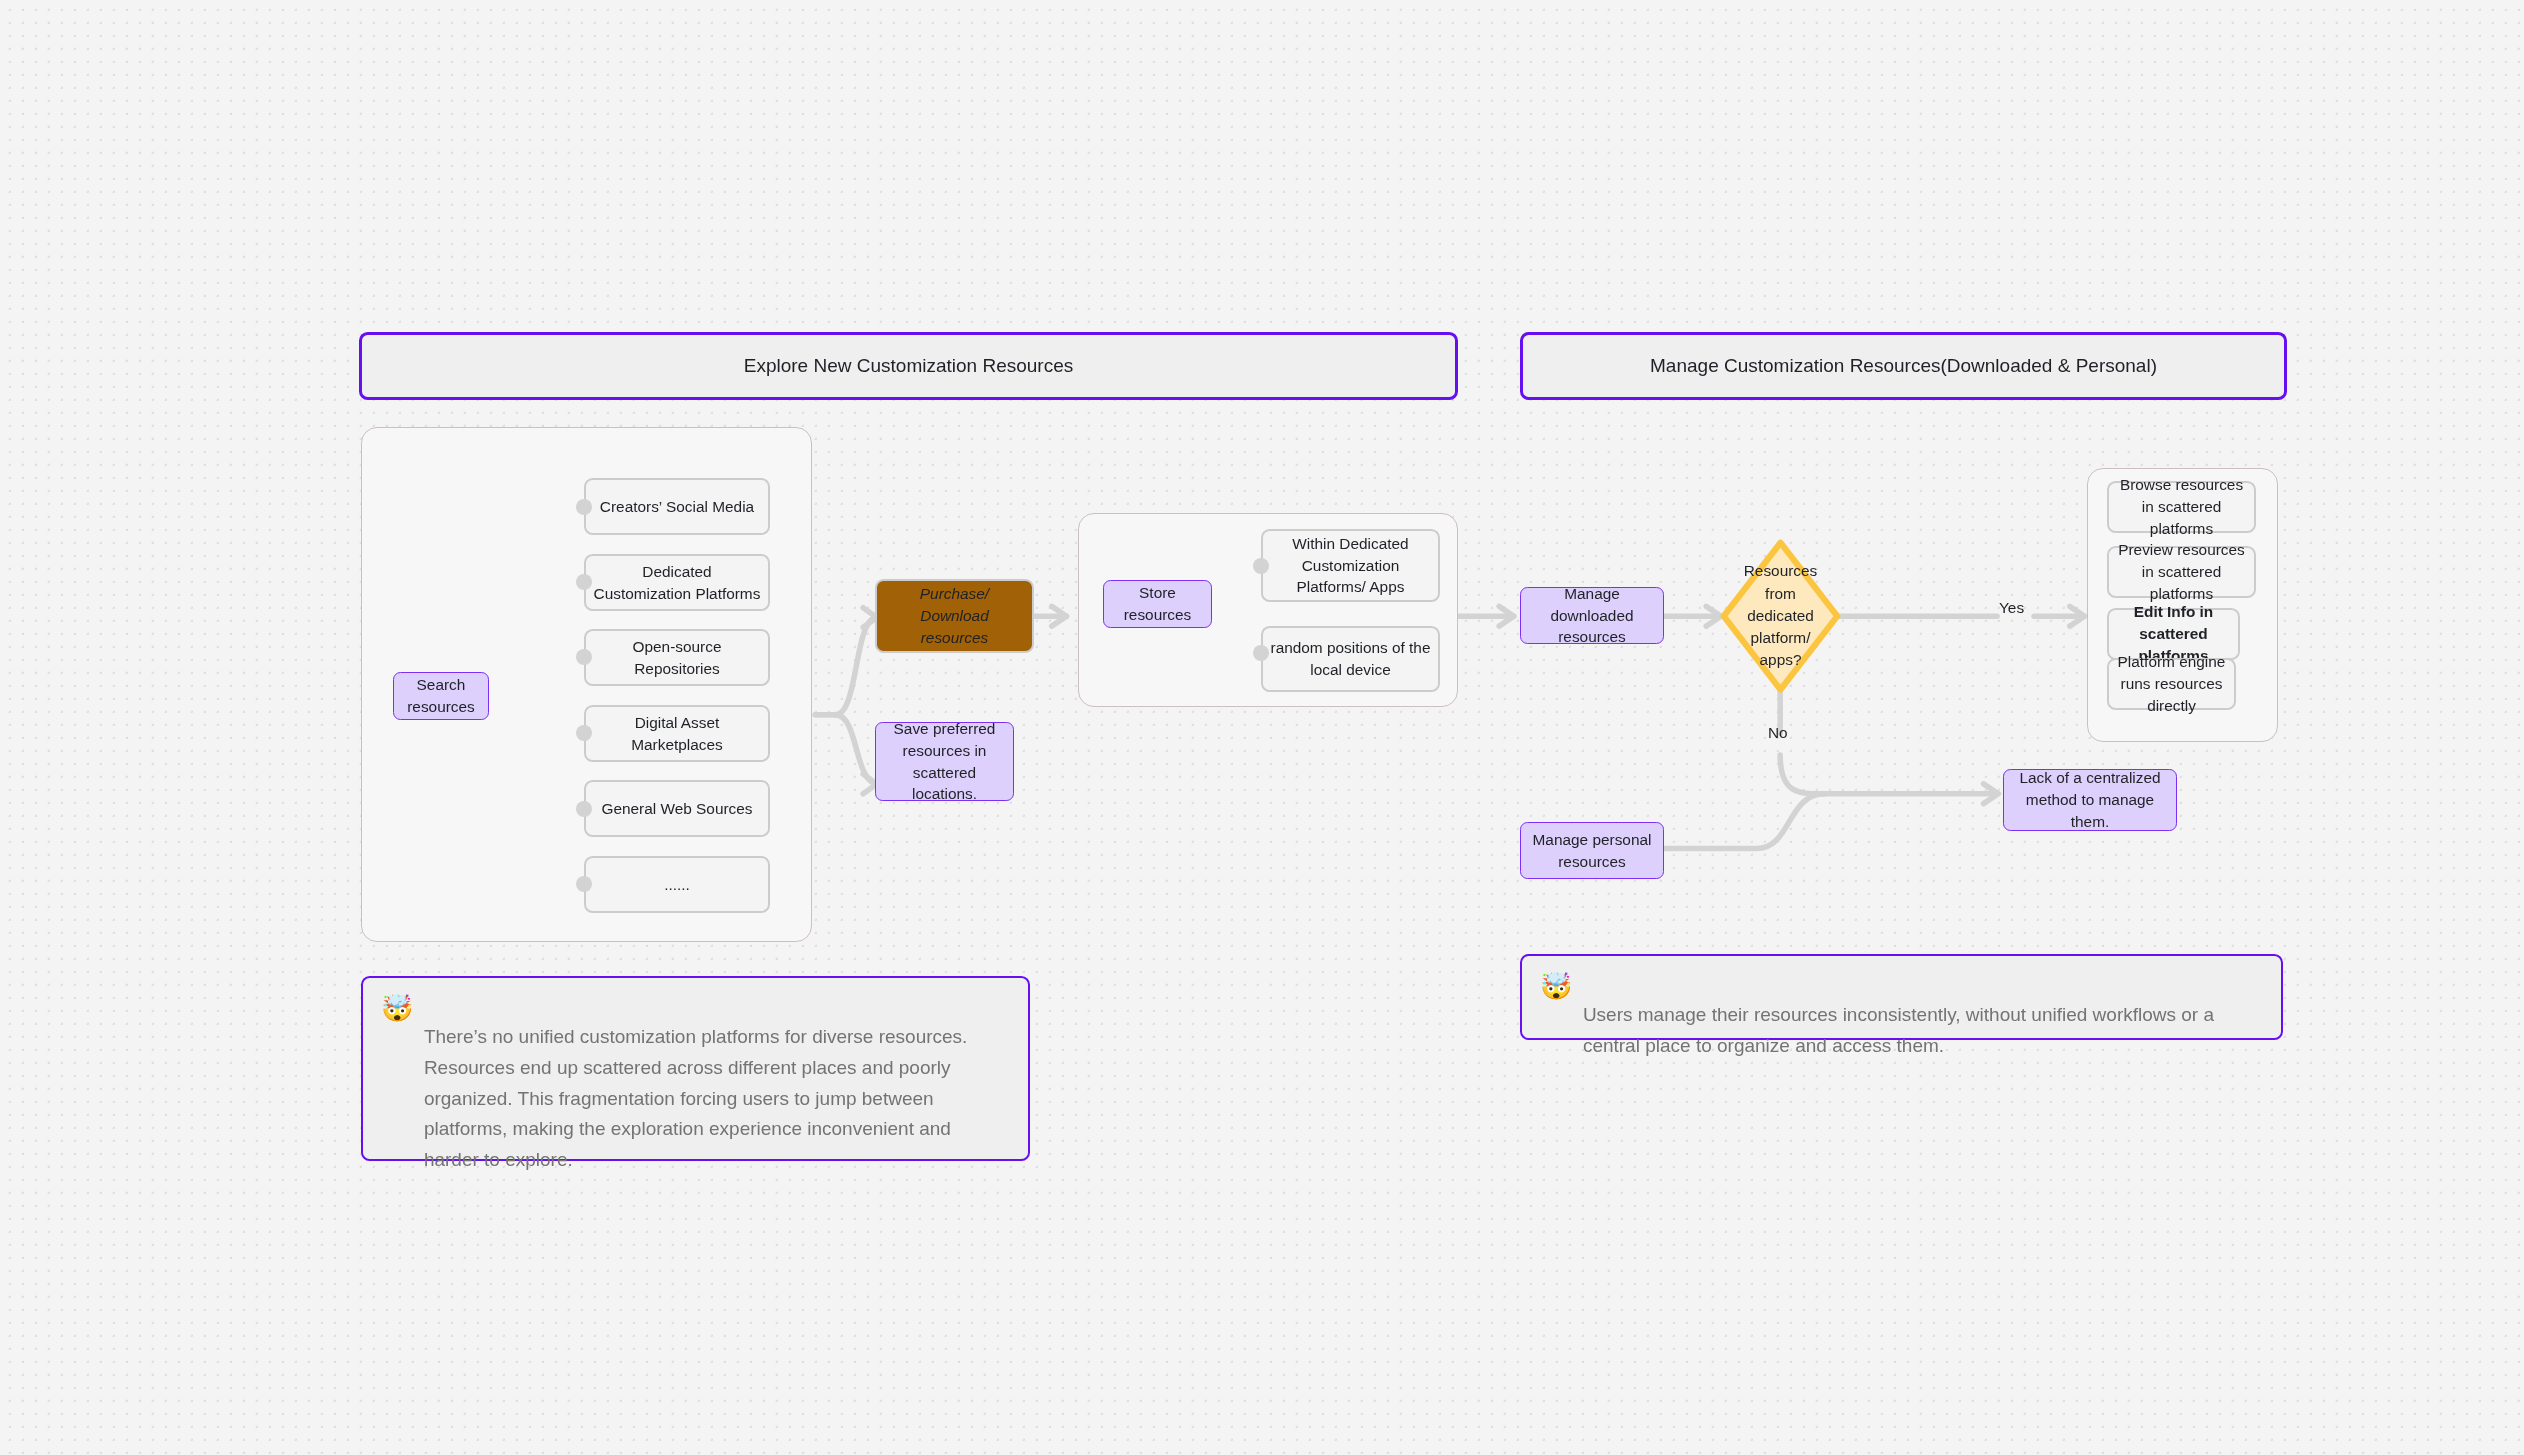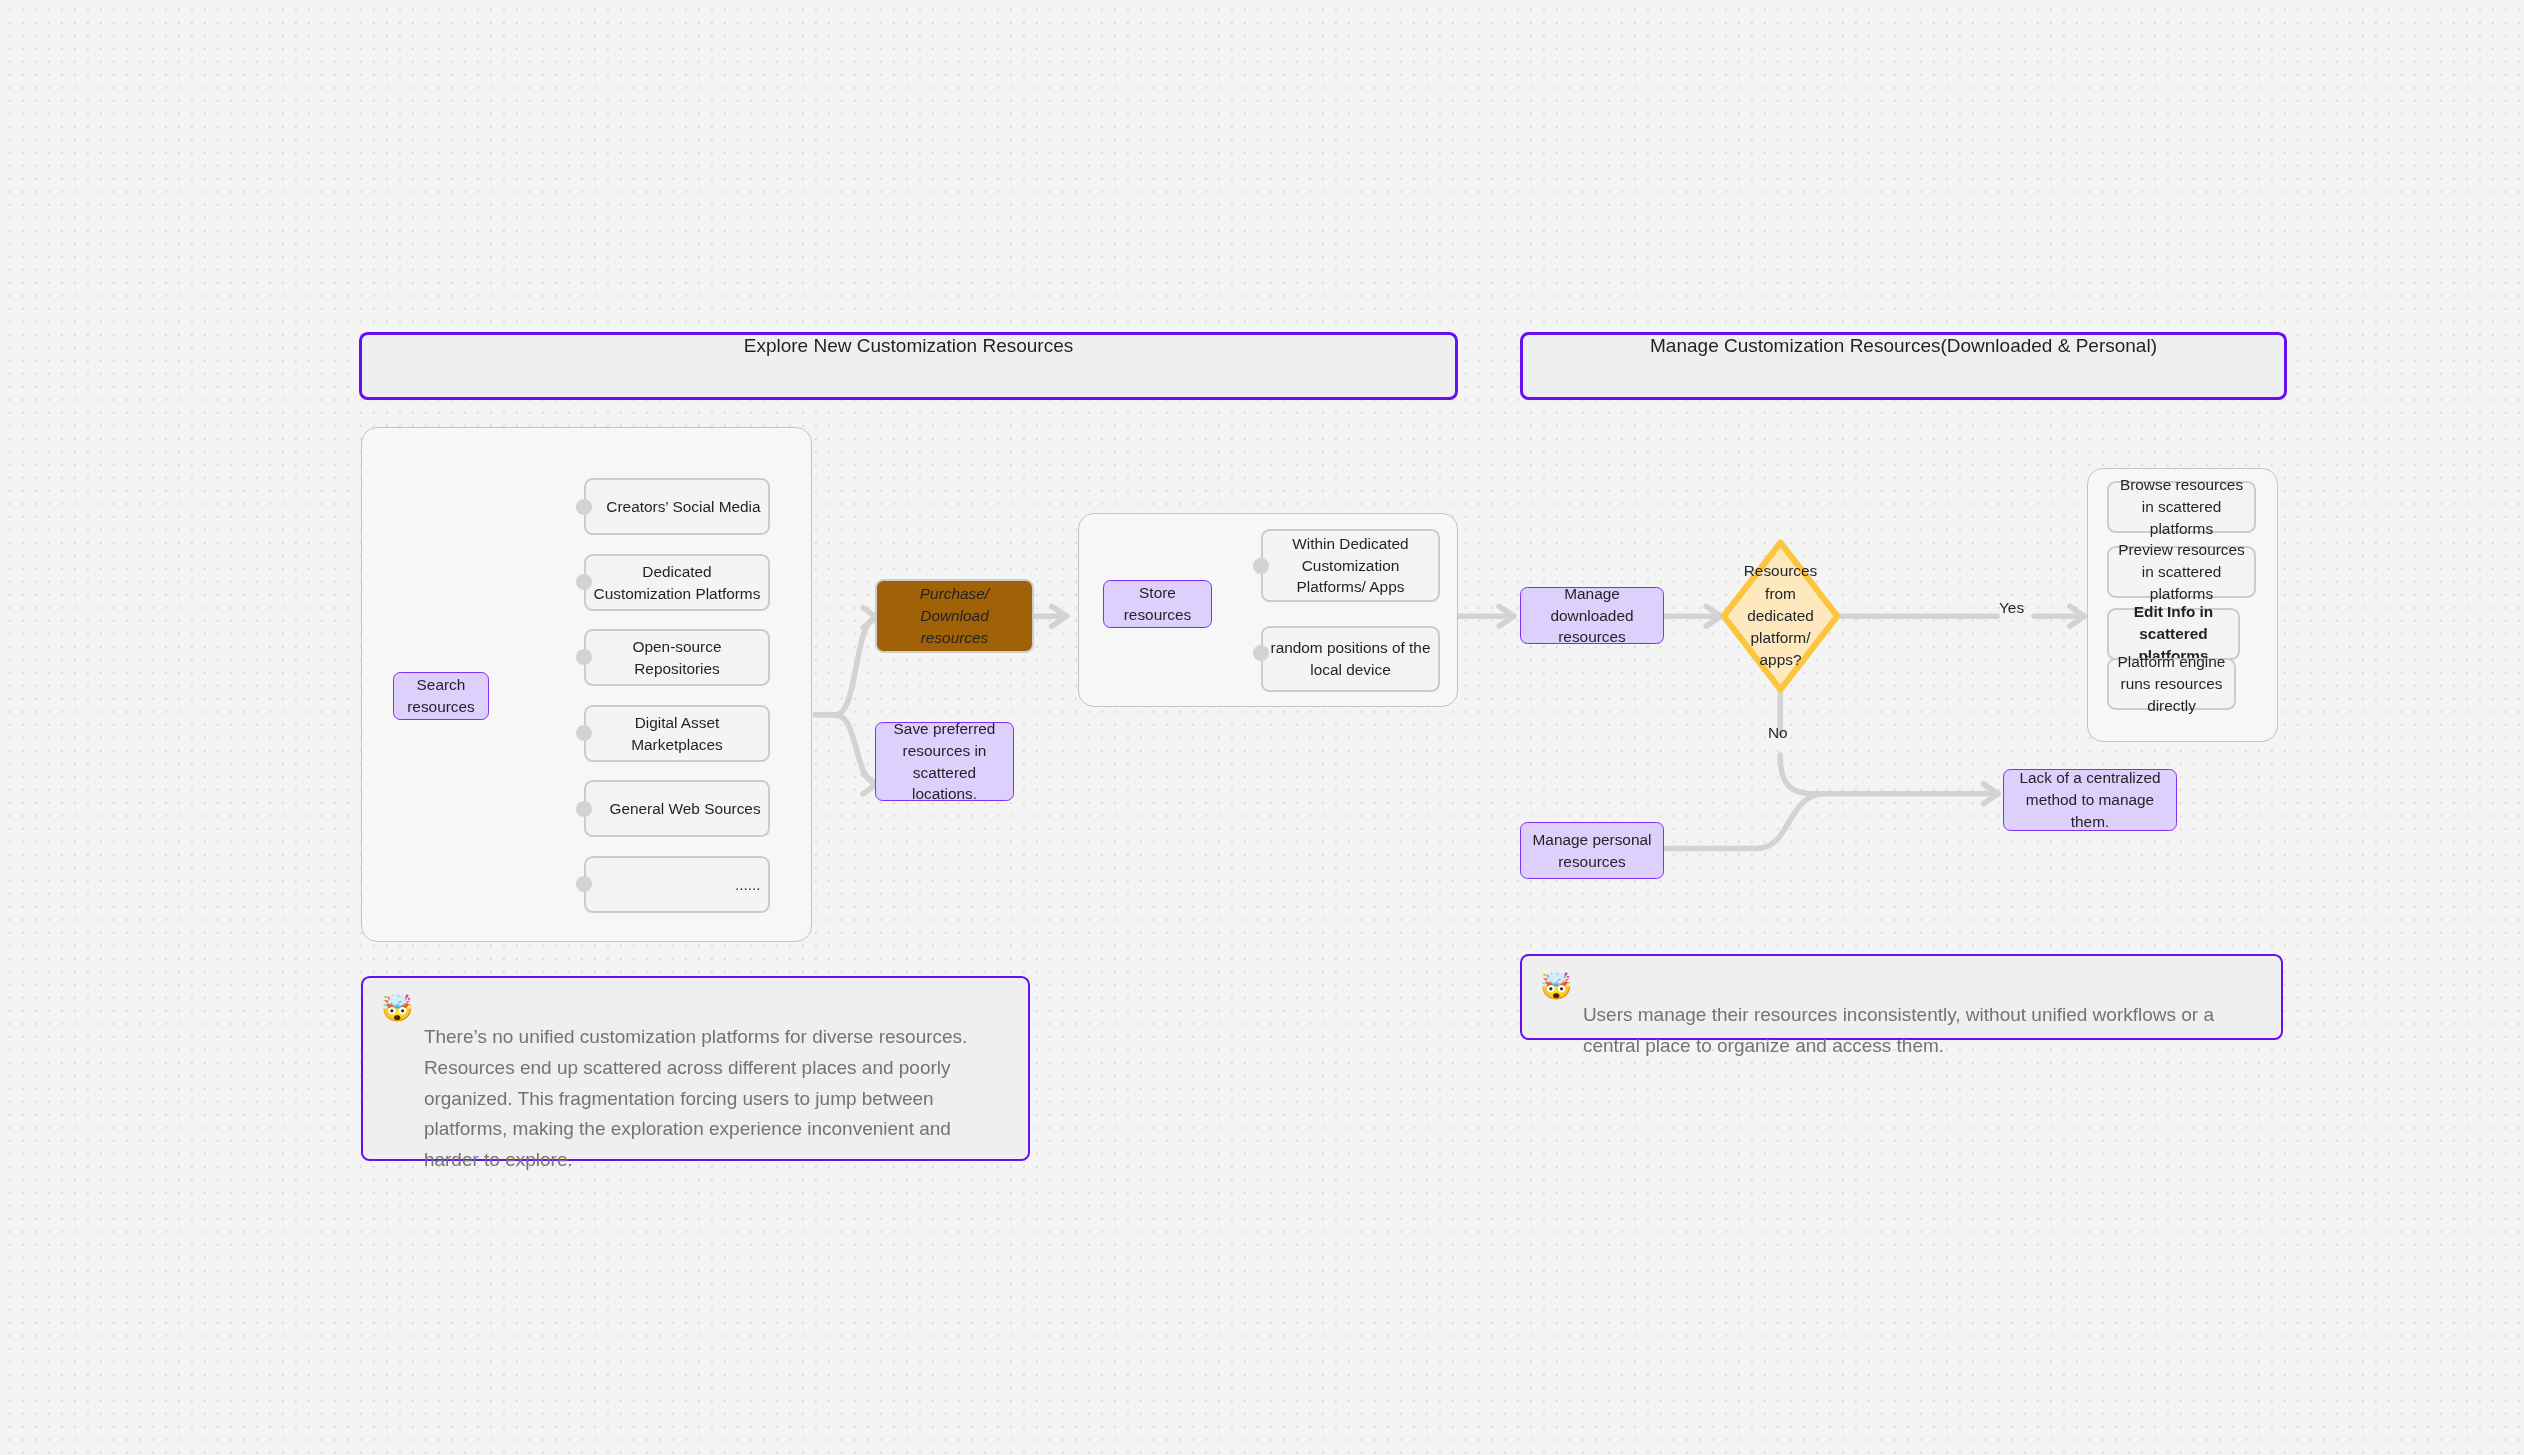--- a/index.html
+++ b/index.html
@@ -23,21 +23,21 @@
     position: absolute;
     inset: 0;
   }
 
   
   .node {
     position: absolute;
     box-sizing: border-box;
     display: flex;
     align-items: center;
-    justify-content: flex-end;
+    justify-content: center;
     text-align: center;
     line-height: 1.42;
     color: #1f2126;
   }
 
   .node-gray {
     background: #f4f4f4;
     border: 2.5px solid #cccccc;
     border-radius: 8.6px;
     font-size: 15.4px;
@@ -62,20 +62,21 @@
   }
 
   
   .banner {
     position: absolute;
     box-sizing: border-box;
     background: #efefef;
     border: 3.1px solid #6610f2;
     border-radius: 8.6px;
     display: flex;
+    align-items: center;
     justify-content: center;
     font-size: 19px;
     color: #1f2126;
   }
 
   
   .group-box {
     position: absolute;
     box-sizing: border-box;
     background: #f8f7f7;

